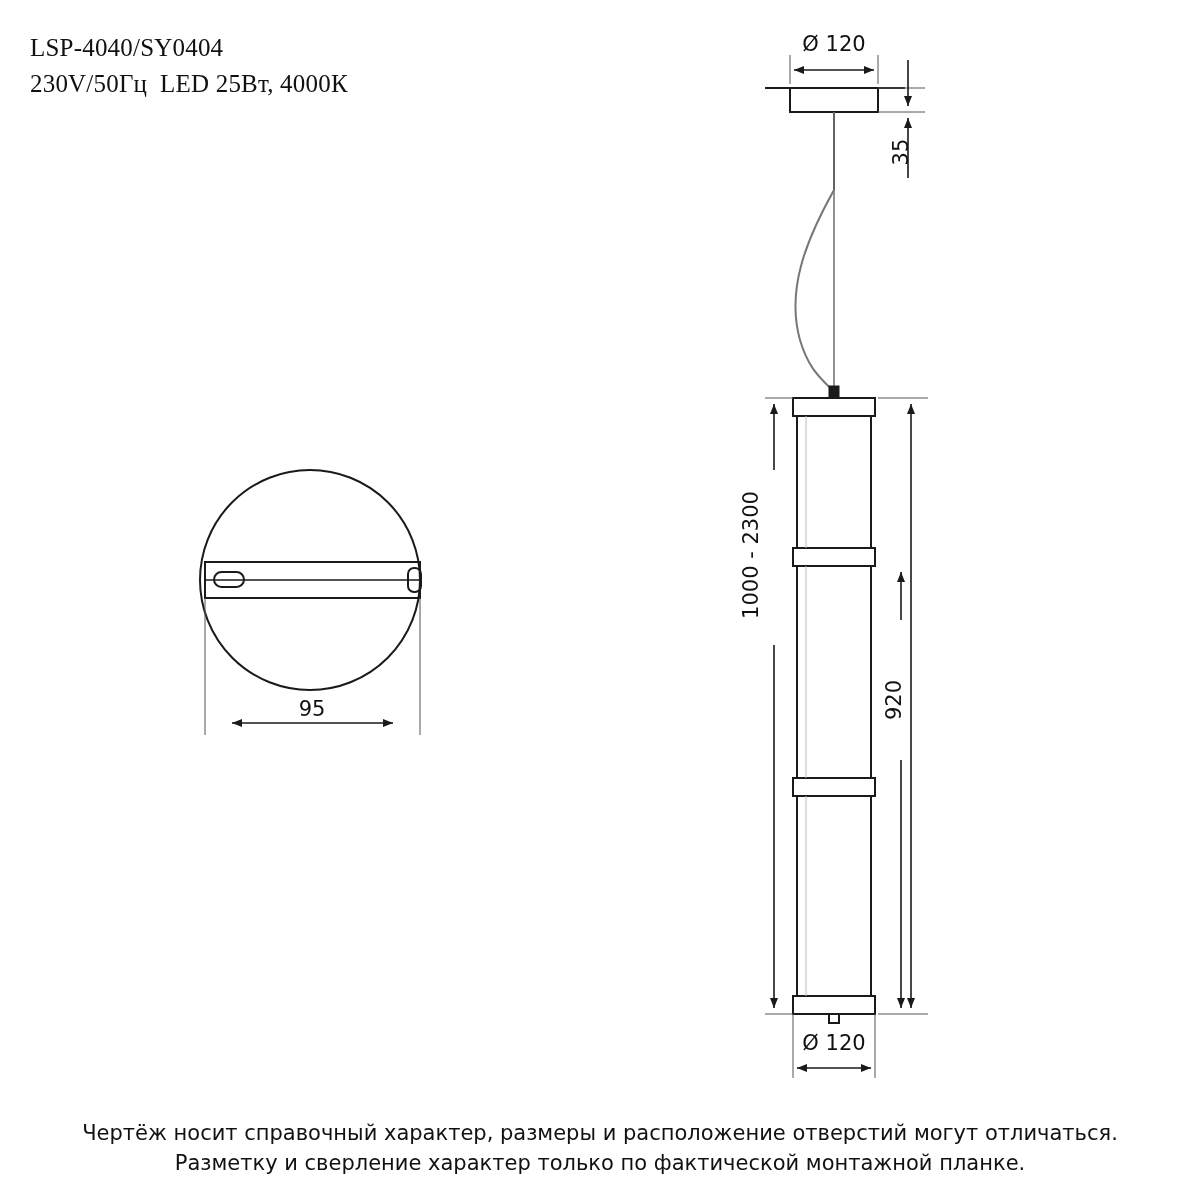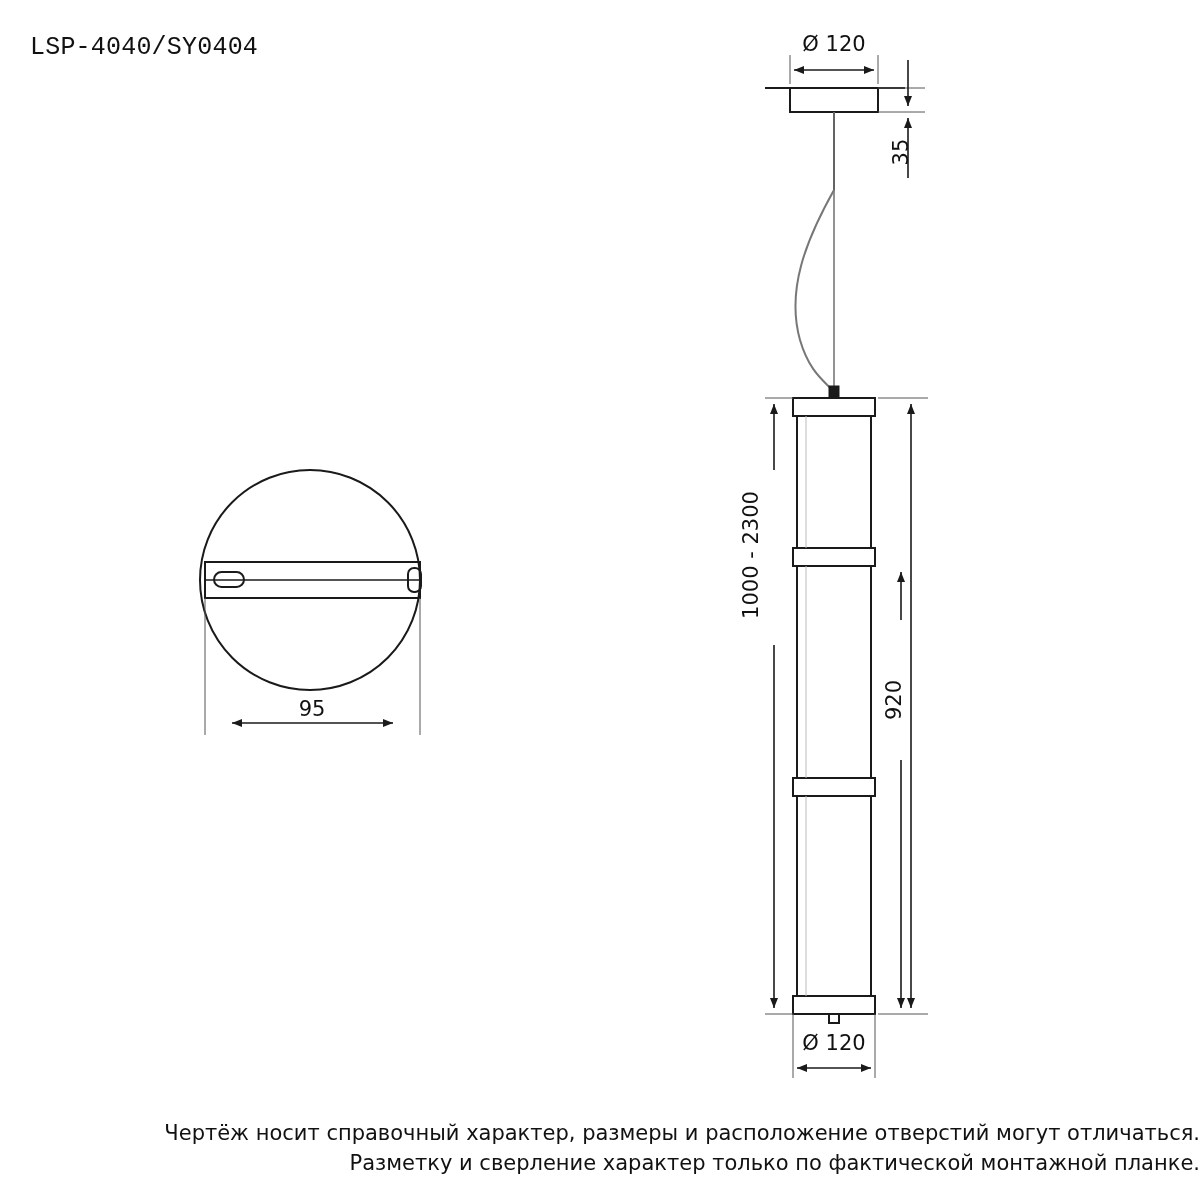--- a/index.html
+++ b/index.html
@@ -22,31 +22,31 @@
     height: 1200px;
   }
   .title-block {
     position: absolute;
     left: 30px;
     top: 30px;
     line-height: 1.42;
   }
   .title-line {
     font-size: 25px;
-    font-family: Liberation Mono, monospace;
+    font-family: Liberation Serif, serif;
     color: #111111;
     letter-spacing: 0.2px;
     white-space: pre;
   }
   .footnote {
     position: absolute;
     left: 0;
     top: 1118px;
     width: 1200px;
-    text-align: right;
+    text-align: center;
     line-height: 1.45;
   }
   .footnote div {
     font-size: 21px;
     color: #111111;
     white-space: pre;
   }
   svg text {
     font-family: "DejaVu Sans", sans-serif;
     fill: #111111;
@@ -55,20 +55,21 @@
     font-size: 21px;
   }
 </style>
 </head>
 <body>
 
 <div id="sheet">
 
   <div class="title-block">
     <div class="title-line">LSP-4040/SY0404</div>
+    <div class="title-line">230V/50Гц  LED 25Вт, 4000К</div>
   </div>
 
   <svg width="1200" height="1200" viewBox="0 0 1200 1200" style="position:absolute; left:0; top:0;">
 
     <defs>
       <marker id="arrowR" markerWidth="12" markerHeight="12" refX="10" refY="4" orient="auto" markerUnits="userSpaceOnUse">
         <path d="M0,0 L10,4 L0,8 z" fill="#1a1a1a"></path>
       </marker>
       <marker id="arrowL" markerWidth="12" markerHeight="12" refX="0" refY="4" orient="auto" markerUnits="userSpaceOnUse">
         <path d="M10,0 L0,4 L10,8 z" fill="#1a1a1a"></path>

